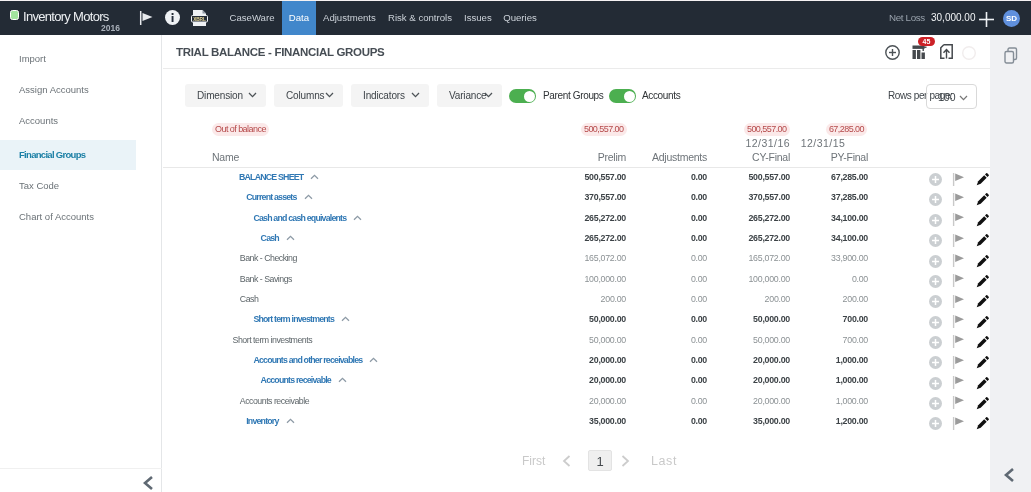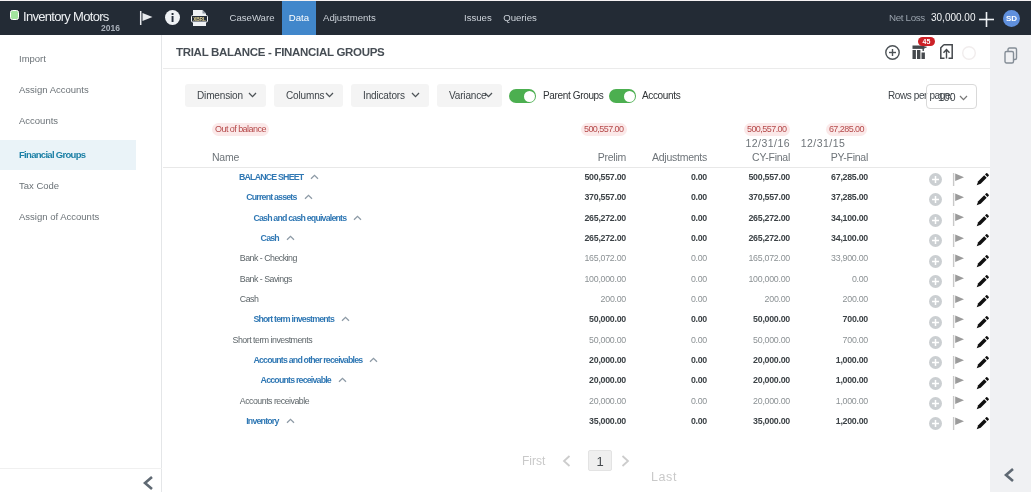--- a/index.html
+++ b/index.html
@@ -65,40 +65,41 @@
 <svg class="tb-icon" style="left:191px; top:10px; height:16px;" width="17" height="16" viewBox="0 0 17 16">
   <path d="M2 0 h9.5 l3.5 3.5 v12.5 h-13 z" fill="#eef1f4"></path>
   <path d="M11.5 0 l3.5 3.5 h-3.5 z" fill="#8e969f"></path>
   <rect x="0.5" y="5.5" width="16" height="6.5" rx="1" fill="#232b35" stroke="#eef1f4" stroke-width="1"></rect>
   <text x="8.5" y="10.7" font-size="4.8" fill="#e8d89a" text-anchor="middle" font-weight="bold" font-family="Liberation Sans" letter-spacing="-0.2">XBRL</text>
 </svg>
 
 <div class="mi" style="left:228px; width:48px;">CaseWare</div>
 <div class="mi sel" style="left:282px; width:34px;">Data</div>
 <div class="mi" style="left:323px; width:51px;">Adjustments</div>
+<div class="mi" style="left:388px; width:62px;">Risk &amp; controls</div>
 <div class="mi" style="left:464px; width:25px;">Issues</div>
 <div class="mi" style="left:503px; width:34px;">Queries</div>
 
 <div class="nl" style="left:889px; color:#9aa3ad; font-size:9.8px; letter-spacing:-0.35px;">Net Loss</div>
 <div class="nl" style="left:931px; color:#f2f4f6; font-size:10px;">30,000.00</div>
 <svg class="tb-icon" style="left:978px; top:11px; height:17px;" width="17" height="17" viewBox="0 0 17 17">
   <line x1="8.5" y1="1" x2="8.5" y2="16" stroke="#eef1f4" stroke-width="1.6"></line>
   <line x1="1" y1="8.5" x2="16" y2="8.5" stroke="#eef1f4" stroke-width="1.6"></line>
 </svg>
 <div class="abs" style="left:1003px; top:10px; width:17px; height:17px; border-radius:50%; background:#6090dd; color:#fff; font-size:8px; font-weight:bold; text-align:center; line-height:17px;">SD</div>
 </div>
 <div id="topline"></div>
 
 <div id="sidebar"></div>
 <div class="si" style="top:44px;">Import</div>
 <div class="si" style="top:75px;">Assign Accounts</div>
 <div class="si" style="top:106px;">Accounts</div>
 <div class="si sel" style="top:140px;">Financial Groups</div>
 <div class="si" style="top:171px;">Tax Code</div>
-<div class="si" style="top:202px;">Assign of Accounts</div>
+<div class="si" style="top:202px;">Chart of Accounts</div>
 <div id="side-foot"></div>
 <svg class="abs" style="left:142px; top:476px;" width="13" height="14" viewBox="0 0 13 14">
   <path d="M10 1 L3 7 L10 13" stroke="#5f6973" stroke-width="2.6" fill="none"></path>
 </svg>
 
 <div id="rstrip"></div>
 <svg class="abs" style="left:1004px; top:47px;" width="14" height="17" viewBox="0 0 14 17">
   <rect x="4" y="1" width="8.5" height="11.5" rx="1.5" fill="#f0f1f3" stroke="#848d96" stroke-width="1.4"></rect>
   <rect x="1" y="4.5" width="8.5" height="11.5" rx="1.5" fill="#f0f1f3" stroke="#848d96" stroke-width="1.4"></rect>
 </svg>
@@ -431,13 +432,13 @@
   </div>
 
 <div class="pag" style="left:522px; top:454px;">First</div>
 <svg class="abs" style="left:562px; top:455px;" width="9" height="12" viewBox="0 0 9 12">
     <path d="M7.5 1 L2 6 L7.5 11" stroke="#ccc" stroke-width="1.8" fill="none"></path>
   </svg>
 <div class="abs" style="left:588px; top:450px; width:24px; height:21px; background:#efefef; border:1px solid #e3e3e3; border-radius:2px; color:#454a4e; font-size:13px; text-align:center; line-height:21px;">1</div>
 <svg class="abs" style="left:621px; top:455px;" width="9" height="12" viewBox="0 0 9 12">
     <path d="M1.5 1 L7 6 L1.5 11" stroke="#ccc" stroke-width="1.8" fill="none"></path>
   </svg>
-<div class="pag" style="left:651px; top:454px; font-size:12.5px; letter-spacing:0.6px;margin-top:16px;">Last</div>
+<div class="pag" style="left:651px; top:454px; font-size:12.5px; letter-spacing:0.6px;">Last</div>
 
 </body></html>

